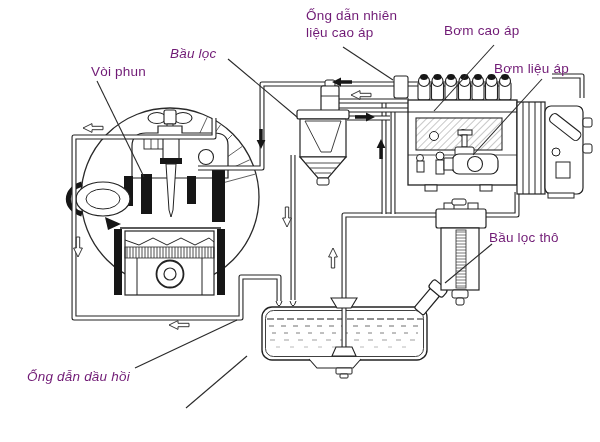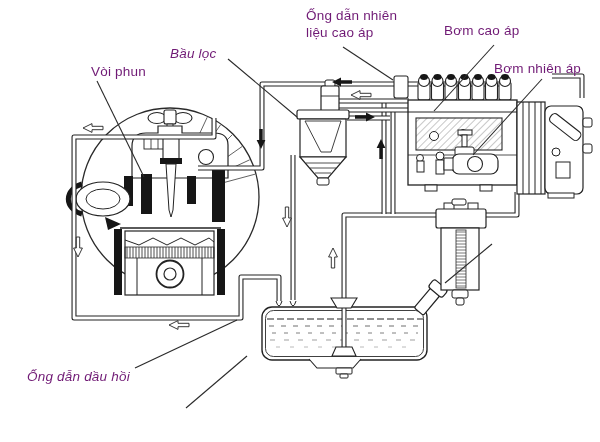--- a/index.html
+++ b/index.html
@@ -273,15 +273,16 @@
     <line class="leader" x1="135" y1="368" x2="237" y2="320"></line>
     <line class="leader" x1="186" y1="408" x2="247" y2="356"></line>
   </g>
 </svg>
 
   <div class="lbl" style="left:53px;top:63px;margin-left:38px;">Vòi phun</div>
   <div class="lbl" style="left:170px;top:45px;font-style:italic;">Bầu lọc</div>
   <div class="lbl" style="left:306px;top:7px;">Ống dẫn nhiên
 liệu cao áp</div>
   <div class="lbl" style="left:444px;top:22px;">Bơm cao áp</div>
-  <div class="lbl" style="left:494px;top:60px;">Bơm nhiên áp</div>
+  <div class="lbl" style="left:494px;top:60px;">Bơm liệu áp</div>
+  <div class="lbl" style="left:489px;top:229px;">Bầu lọc thô</div>
   <div class="lbl" style="left:27px;top:368px;font-style:italic;">Ống dẫn dầu hồi</div>
 </div>
 
 </body></html>

